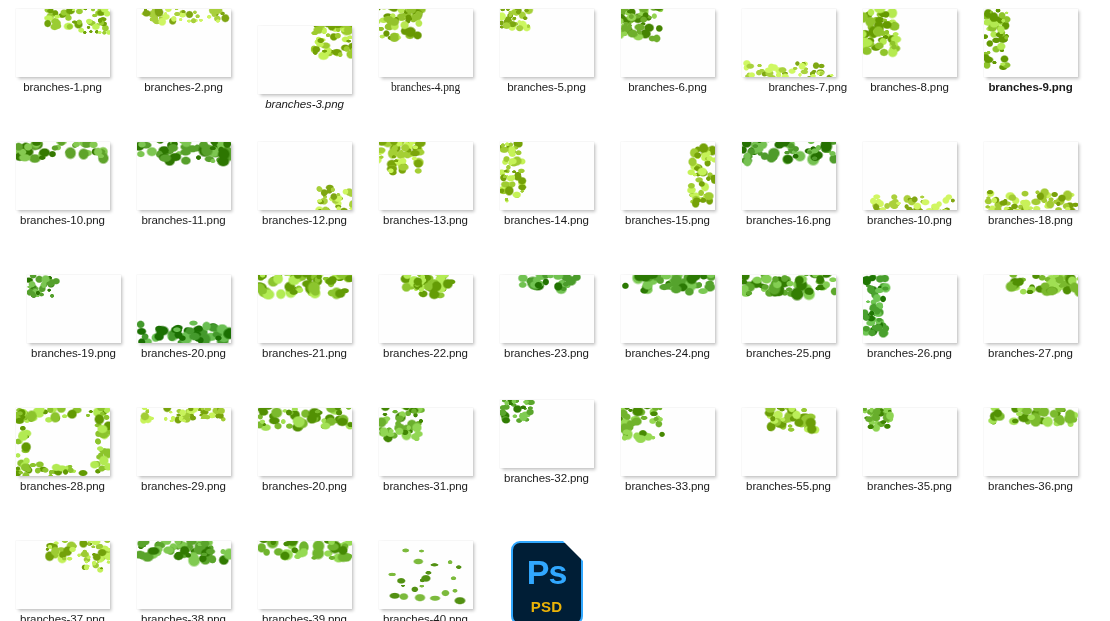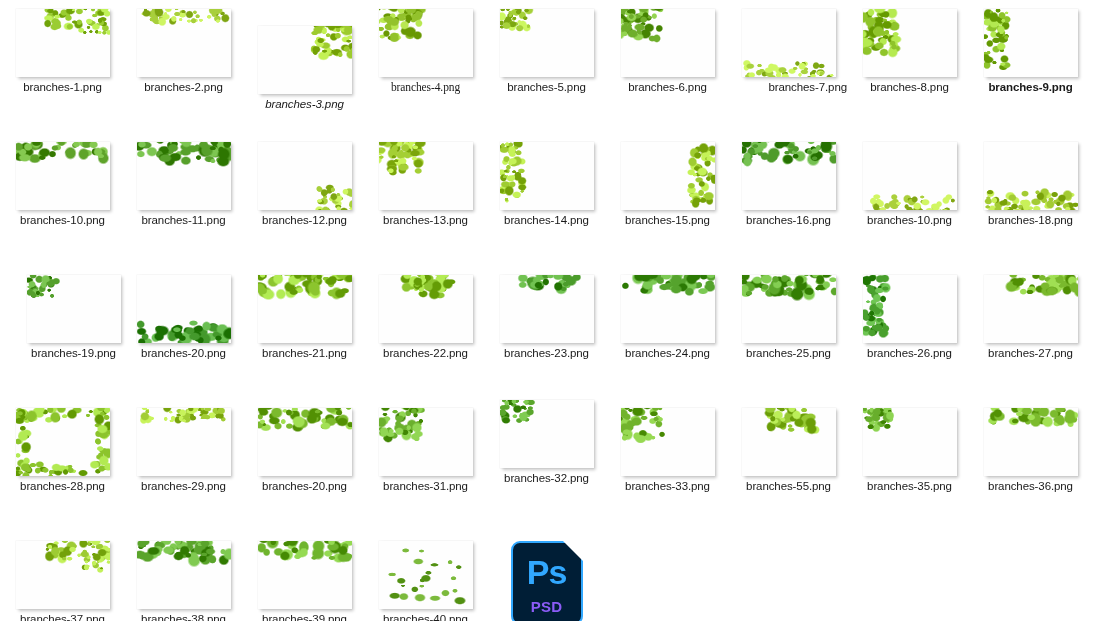--- a/index.html
+++ b/index.html
@@ -105,21 +105,21 @@
     letter-spacing: -1px;
   }
   .psd-ext {
     position: absolute;
     left: 0; right: 0;
     bottom: 8px;
     font-family: "Liberation Sans", sans-serif;
     font-weight: 700;
     font-size: 15px;
     line-height: 16px;
-    color: #8b5cf6;
+    color: #eab308;
     letter-spacing: 0.3px;
   }
 </style>
 </head>
 <body>
 
 <div id="explorer-grid">
     <div class="file-item" style="left: 2px; top: 5px;">
       <div class="thumb-wrap">
         <div class="thumb-card">

